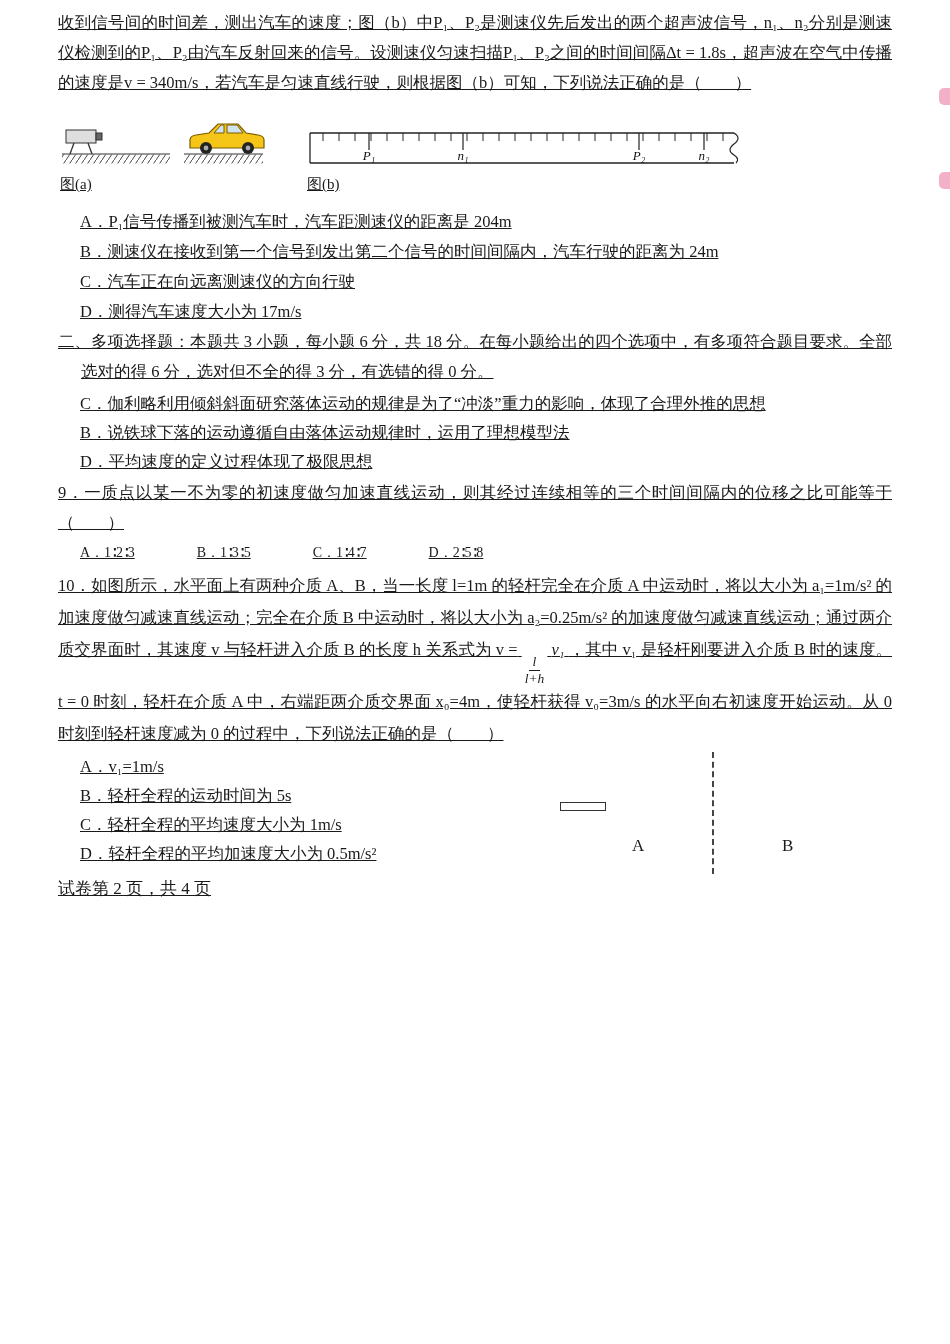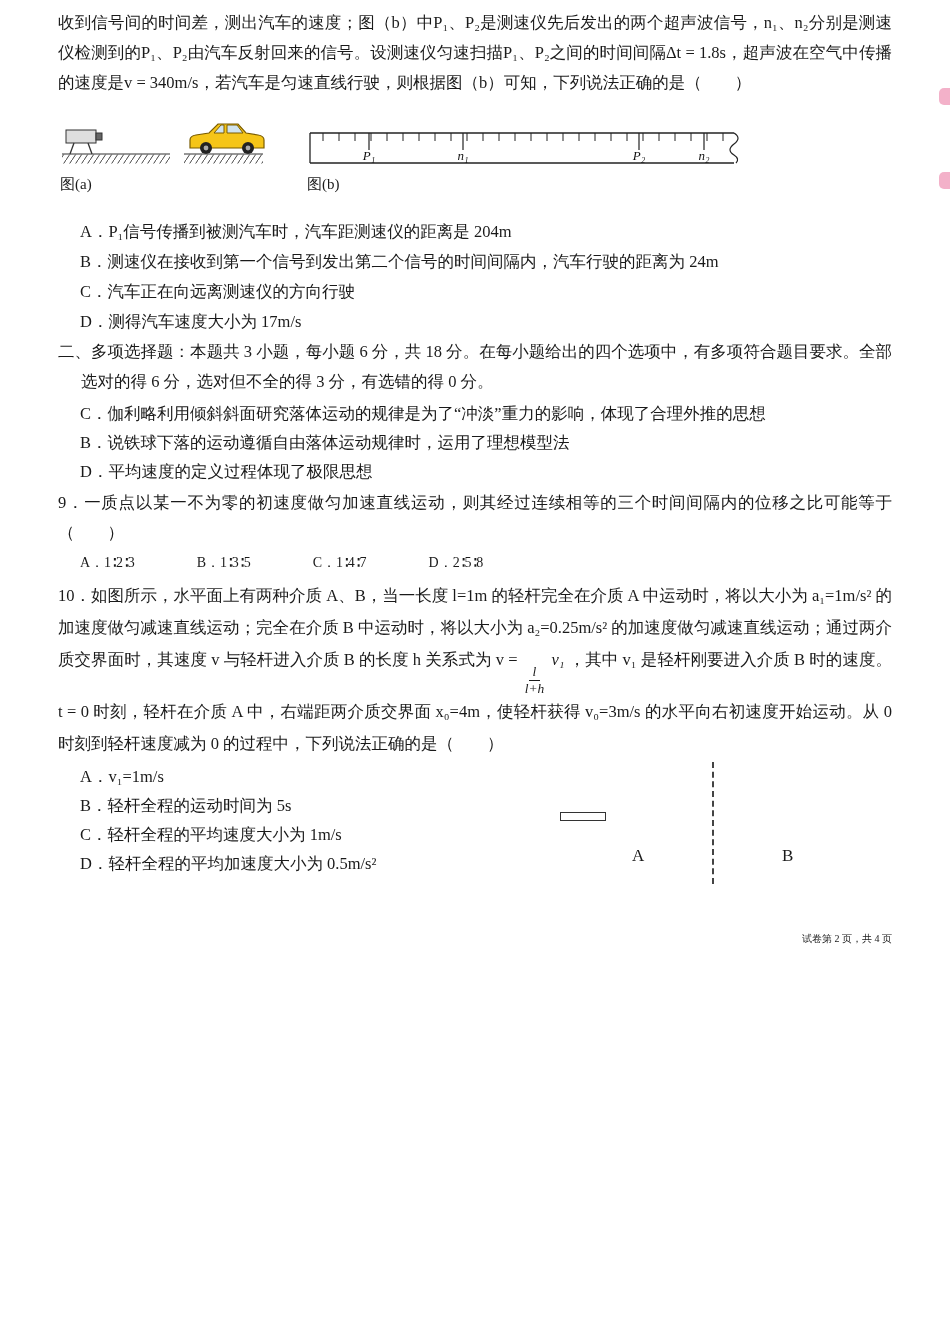--- a/index.html
+++ b/index.html
@@ -1,21 +1,21 @@
 <!DOCTYPE html>
 <html><head>
 <meta charset="utf-8">
 <style>
   *{margin:0;padding:0;box-sizing:border-box}
   html,body{background:#ffffff}
   body{
     width:950px;height:1344px;position:relative;overflow:hidden;
     font-family:"Liberation Serif","DejaVu Serif",serif;color:#1a1a1a;
   }
-  .page{position:absolute;inset:0;padding:8px 58px 4px;}
+  .page{position:absolute;inset:0;padding:8px 58px 4px;text-decoration:underline;}
   p{font-size:16.5px;line-height:30px}
   .justify{text-align:justify}
 
   .figures-row{display:flex;align-items:flex-end;margin-top:8px;margin-left:2px}
   .fig{display:flex;flex-direction:column;align-items:flex-start}
   .fig-b-wrap{margin-left:42px}
   .fig-label{font-size:15px;line-height:22px;margin-top:3px}
 
   .options{margin-top:2px}
   .option{margin-left:22px}
@@ -36,21 +36,21 @@
 
   .q10-body{display:flex;margin-top:0}
   .q10-options{flex:0 0 472px}
   .q10-figure{position:relative;width:300px;height:124px;margin-left:14px}
   .rod{position:absolute;left:16px;top:52px;width:46px;height:9px;border:1.5px solid #333;background:#fff}
   .dashed-boundary{position:absolute;left:168px;top:2px;bottom:0;border-left:2px dashed #444}
   .medium-label{position:absolute;top:86px;font-size:17px;line-height:20px}
   .medium-label.a{left:88px}
   .medium-label.b{left:238px}
 
-  .footer{text-align:right;margin-top:40px;font-size:10px}
+  .footer{text-align:left;font-size:17px}
 
   .edge-mark{position:absolute;right:0;width:11px;border-radius:5px 0 0 5px;background:#f2a9c3;opacity:.9}
   .m1{top:88px;height:17px}
   .m2{top:172px;height:17px}
 
   svg text{font-family:"Liberation Serif","DejaVu Serif",serif}
 </style>
 </head>
 <body>
 
@@ -138,21 +138,21 @@
           <text x="62" y="30">P₁</text>
           <text x="156" y="30">n₁</text>
           <text x="332" y="30">P₂</text>
           <text x="397" y="30">n₂</text>
         </g>
       </svg>
       <div class="fig-label">图(b)</div>
     </div>
   </div>
 
-  <div class="options" style="margin-top:22px">
+  <div class="options" style="margin-top:12px">
     <p class="option">A．P₁信号传播到被测汽车时，汽车距测速仪的距离是 204m</p>
     <p class="option">B．测速仪在接收到第一个信号到发出第二个信号的时间间隔内，汽车行驶的距离为 24m</p>
     <p class="option">C．汽车正在向远离测速仪的方向行驶</p>
     <p class="option">D．测得汽车速度大小为 17m/s</p>
   </div>
 
   <p class="section-heading">二、多项选择题：本题共 3 小题，每小题 6 分，共 18 分。在每小题给出的四个选项中，有多项符合题目要求。全部选对的得 6 分，选对但不全的得 3 分，有选错的得 0 分。</p>
 
   <div class="options q8-options">
     <p class="option">C．伽利略利用倾斜斜面研究落体运动的规律是为了“冲淡”重力的影响，体现了合理外推的思想</p>

